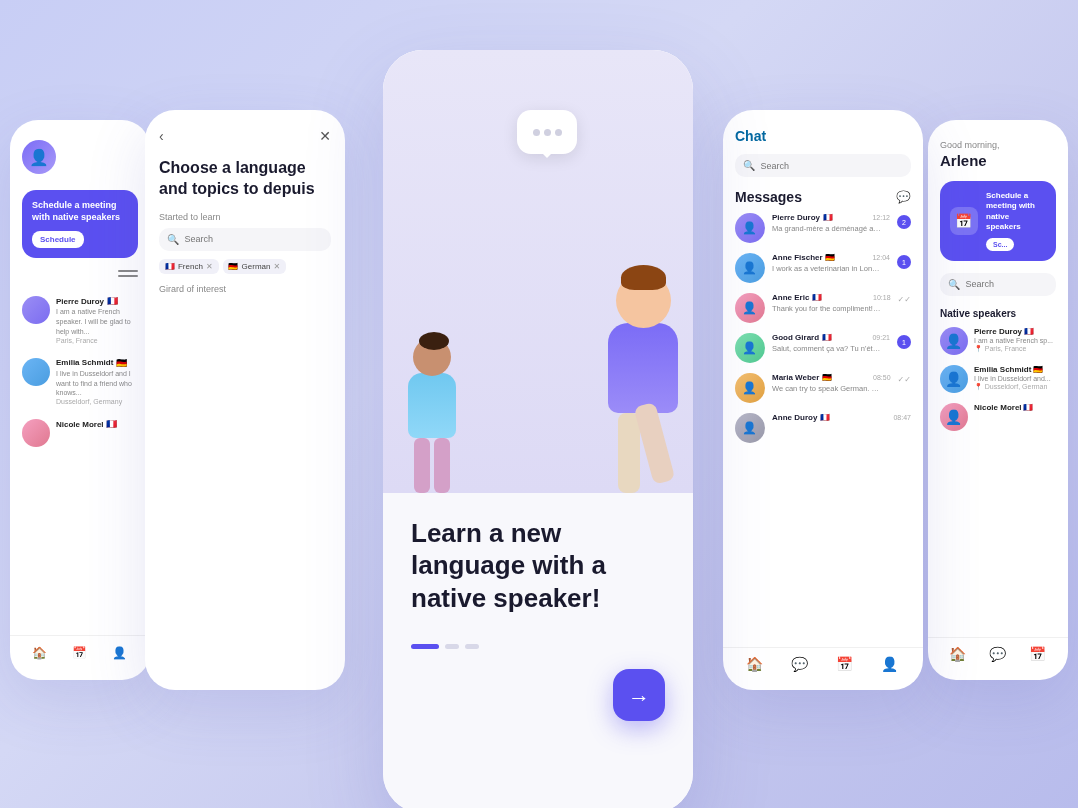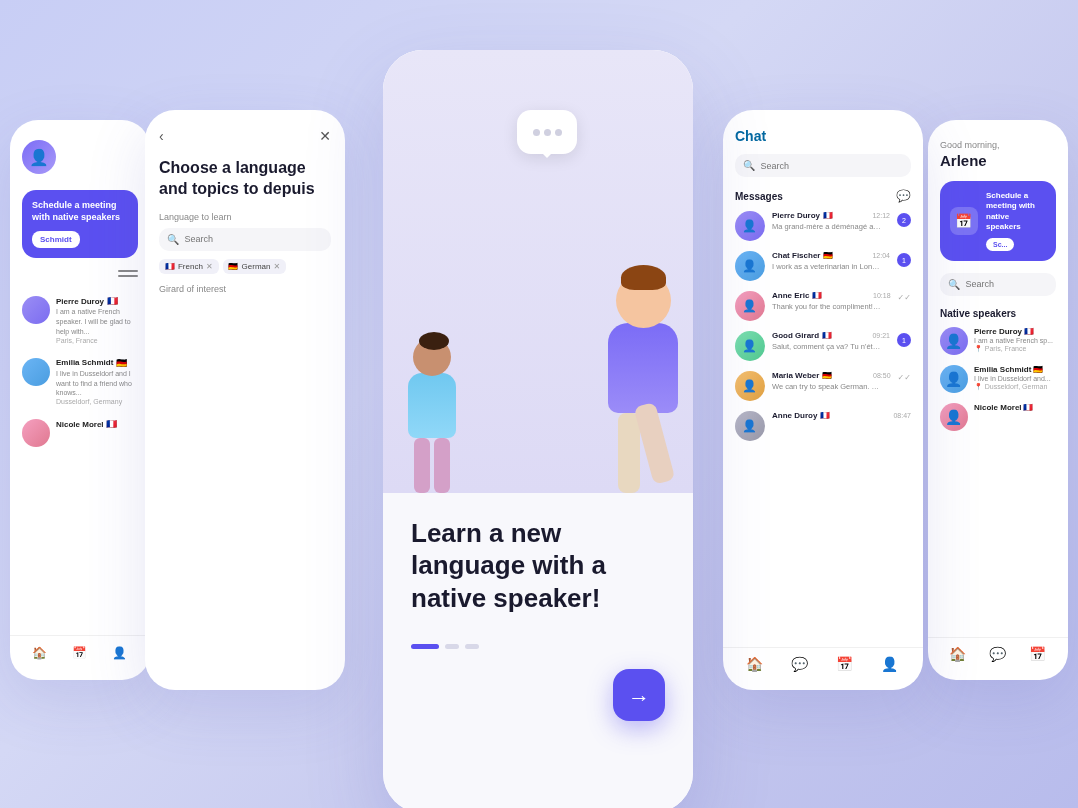--- a/index.html
+++ b/index.html
@@ -409,21 +409,21 @@
       outline: none;
       width: 100%;
       color: #333;
     }
     .p4-section-header {
       display: flex;
       justify-content: space-between;
       align-items: center;
       margin-bottom: 8px;
     }
-    .p4-section-title { font-size: 10px; font-weight: 700; color: #1a1a2e; }
+    .p4-section-title { font-size: 14px; font-weight: 700; color: #1a1a2e; }
     .p4-section-icon { font-size: 12px; color: #aaa; }
     .p4-msg-item {
       display: flex;
       align-items: flex-start;
       gap: 7px;
       margin-bottom: 10px;
     }
     .p4-msg-avatar {
       width: 30px;
       height: 30px;
@@ -687,21 +687,21 @@
 </head>
 <body>
 
 <div class="phones-container">
 
   <div class="phone phone-1">
     <div class="phone-1-content">
       <div class="p1-avatar">👤</div>
       <div class="p1-schedule-card">
         <div class="title">Schedule a meeting with native speakers</div>
-        <div class="p1-schedule-btn">Schmidt</div>
+        <div class="p1-schedule-btn">Schedule</div>
       </div>
       <div class="p1-controls">
         <div class="p1-controls-icon">
           <span></span>
             <span></span>
         </div>
       </div>
 
       <div class="p1-person-item">
         <div class="p1-person-avatar av-purple"></div>
@@ -742,21 +742,21 @@
     </div>
   </div>
 
   <div class="phone phone-2">
     <div class="phone-2-content">
       <div class="p2-header">
         <span class="p2-back">‹</span>
         <span class="p2-close">✕</span>
       </div>
       <div class="p2-title">Choose a language and topics to depuis</div>
-      <div class="p2-section-label">Language to learn</div>
+      <div class="p2-section-label">Started to learn</div>
       <div class="p2-search-box">
         <span class="search-icon">🔍</span>
         <input type="text" placeholder="Search" style="">
       </div>
       <div class="p2-tags">
         <div class="p2-tag">
           <span>🇫🇷</span>
           <span>French</span>
           <span class="x">✕</span>
         </div>
@@ -842,21 +842,21 @@
           <div class="p4-msg-text">Ma grand-mère a déménagé au Royaume-Uni mais je ne lui ai ave...</div>
         </div>
         <div class="p4-msg-badge">2</div>
       </div>
 
       <div class="p4-msg-item">
         <div class="p4-msg-avatar av-blue">👤</div>
         <div class="p4-msg-body">
           <div class="p4-msg-top">
             <span class="p4-msg-name">
-              <span>Chat Fischer</span>
+              <span>Anne Fischer</span>
               <span>🇩🇪</span>
             </span>
             <span class="p4-msg-time">12:04</span>
           </div>
           <div class="p4-msg-text">I work as a veterinarian in London. I like helping animals</div>
         </div>
         <div class="p4-msg-badge">1</div>
       </div>
 
       <div class="p4-msg-item">

